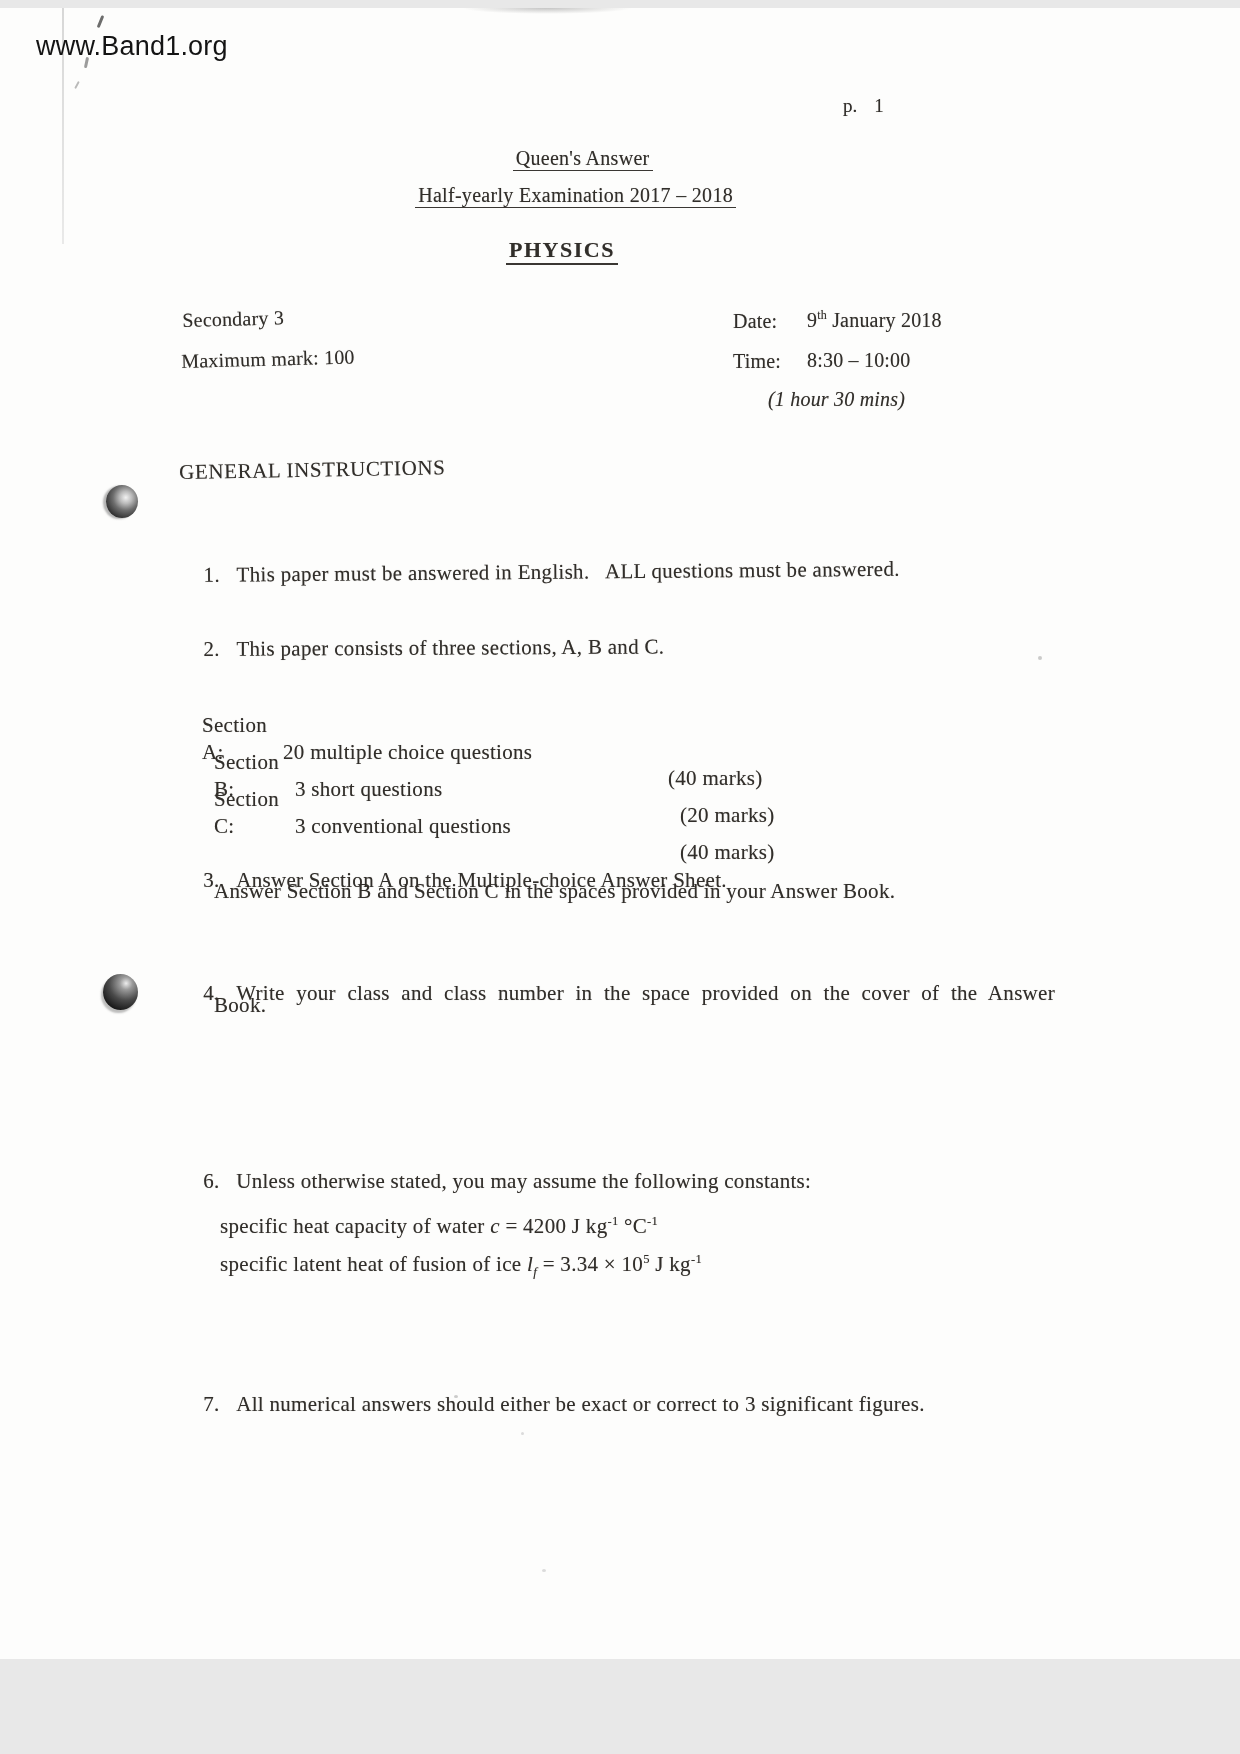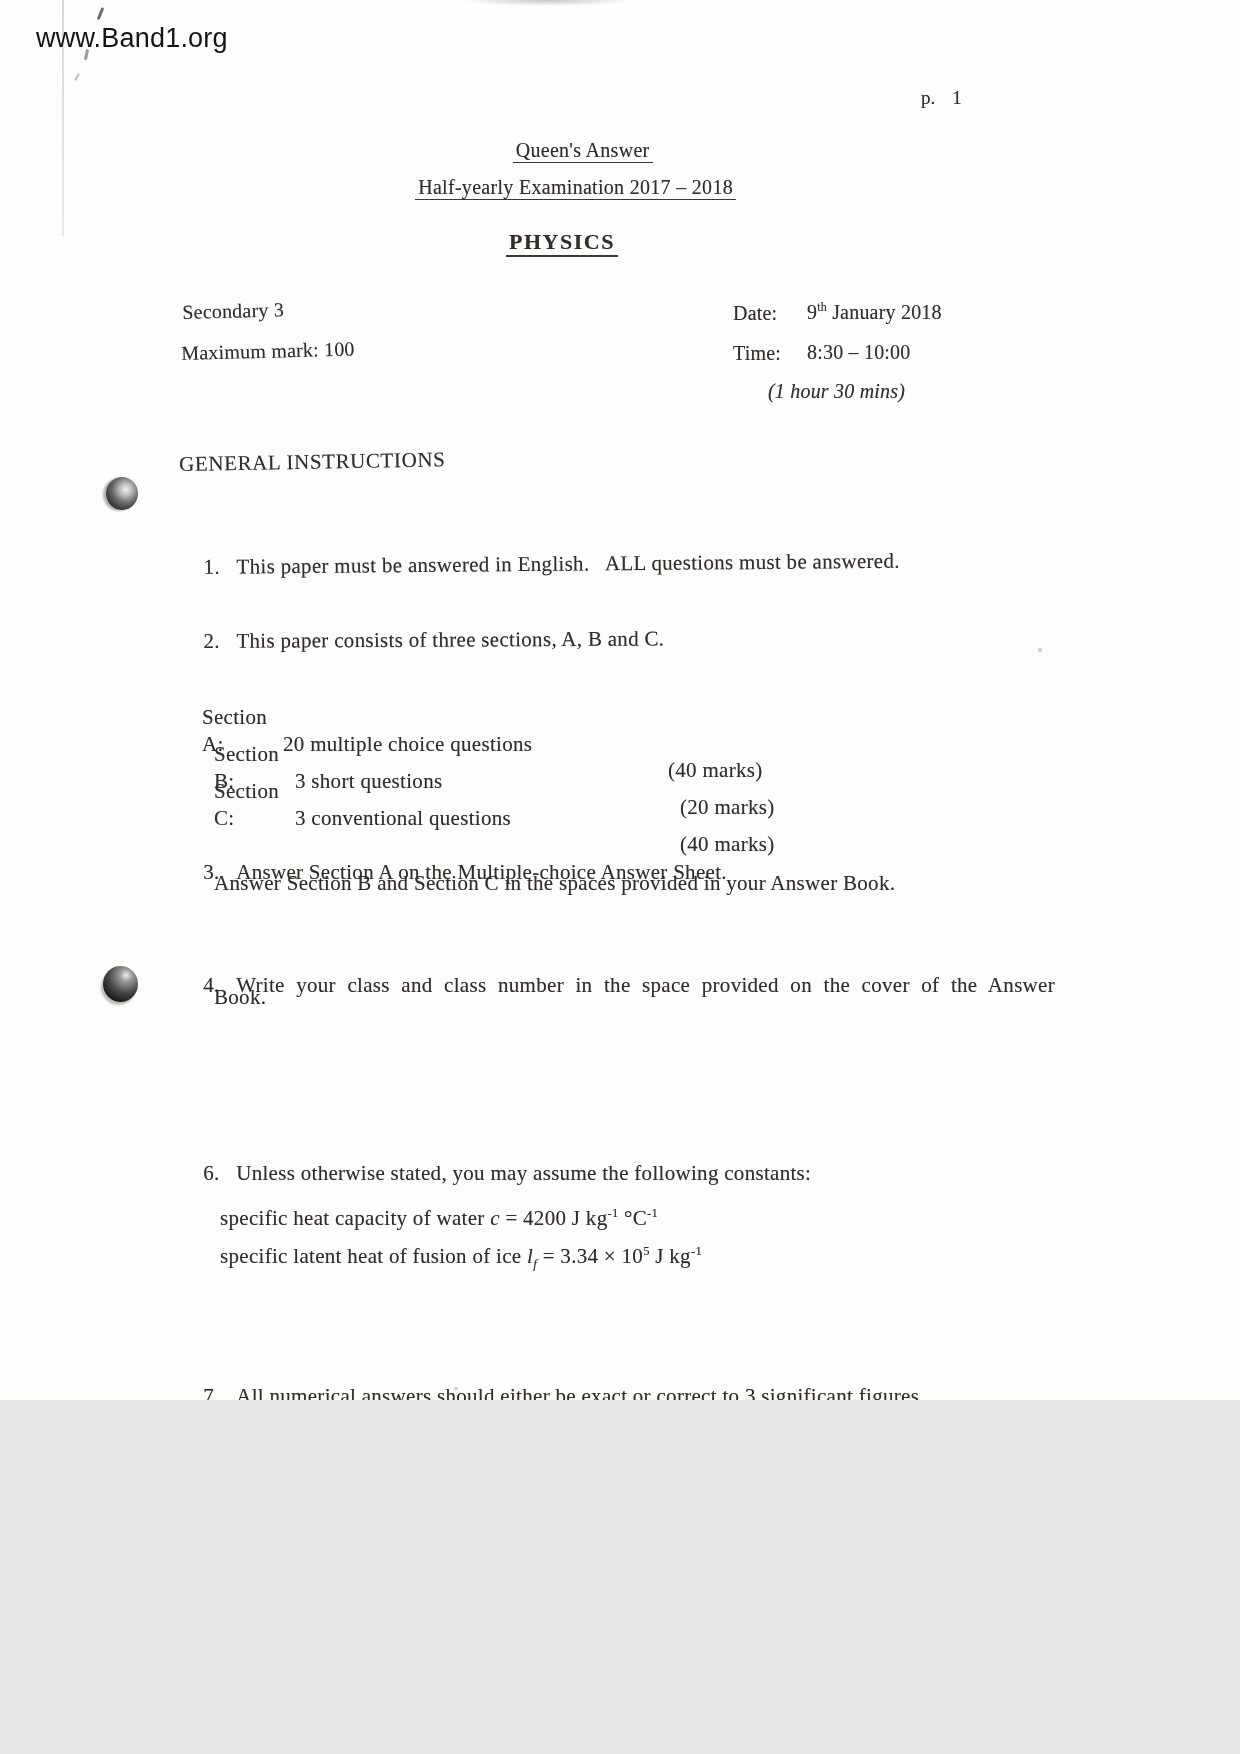--- a/index.html
+++ b/index.html
@@ -1,19 +1,19 @@
 <!DOCTYPE html>
 <html><head>
 <meta charset="utf-8">
 <style>
   html,body{margin:0;padding:0;background:#e8e8e8;}
   .page{
     position:relative;
-    width:1240px;height:1400px;
-    margin:0 auto;
+    width:1240px;height:1651px;
+    margin:8px auto;
     background:#fdfdfc;
     overflow:hidden;
     font-family:"Liberation Serif", serif;
     color:#312e2a;
   }
   .t{position:absolute;white-space:pre-wrap;line-height:1.25;
      text-shadow:0 0 0.7px rgba(70,66,60,.45);}
   .body-txt{font-size:21px;letter-spacing:.3px;}
   .meta-txt{font-size:20px;letter-spacing:.2px;}
   .u{border-bottom:1.7px solid #3a3733;padding:0 3px 1px 3px;}
@@ -58,21 +58,21 @@
   <div class="blob blob1"></div>
   <div class="blob blob2"></div>
   <div class="speck" style="left:1038px;top:648px;width:4px;height:4px;"></div>
   <div class="speck" style="left:454px;top:1387px;width:4px;height:3px;"></div>
   <div class="speck" style="left:521px;top:1424px;width:3px;height:3px;opacity:.3;"></div>
   <div class="speck" style="left:542px;top:1561px;width:4px;height:3px;opacity:.3;"></div>
   <div class="speck" style="left:357px;top:1745px;width:22px;height:5px;border-radius:40%;opacity:.25;"></div>
 
   <div class="t wm" style="left:36px;top:22px;">www.Band1.org</div>
 
-  <div class="t" style="left:902px;top:62px;font-size:19px;">
+  <div class="t" style="left:824px;top:62px;font-size:19px;">
     <span>p.</span><span style="margin-left:17px;">1</span>
   </div>
 
   <div class="t heading center" style="left:422px;top:113px;width:300px;">
     <span class="u">Queen's Answer</span>
   </div>
   <div class="t heading center" style="left:365px;top:150px;width:400px;">
     <span class="u">Half-yearly Examination 2017 – 2018</span>
   </div>
   <div class="t subject center" style="left:448px;top:200px;width:200px;">

